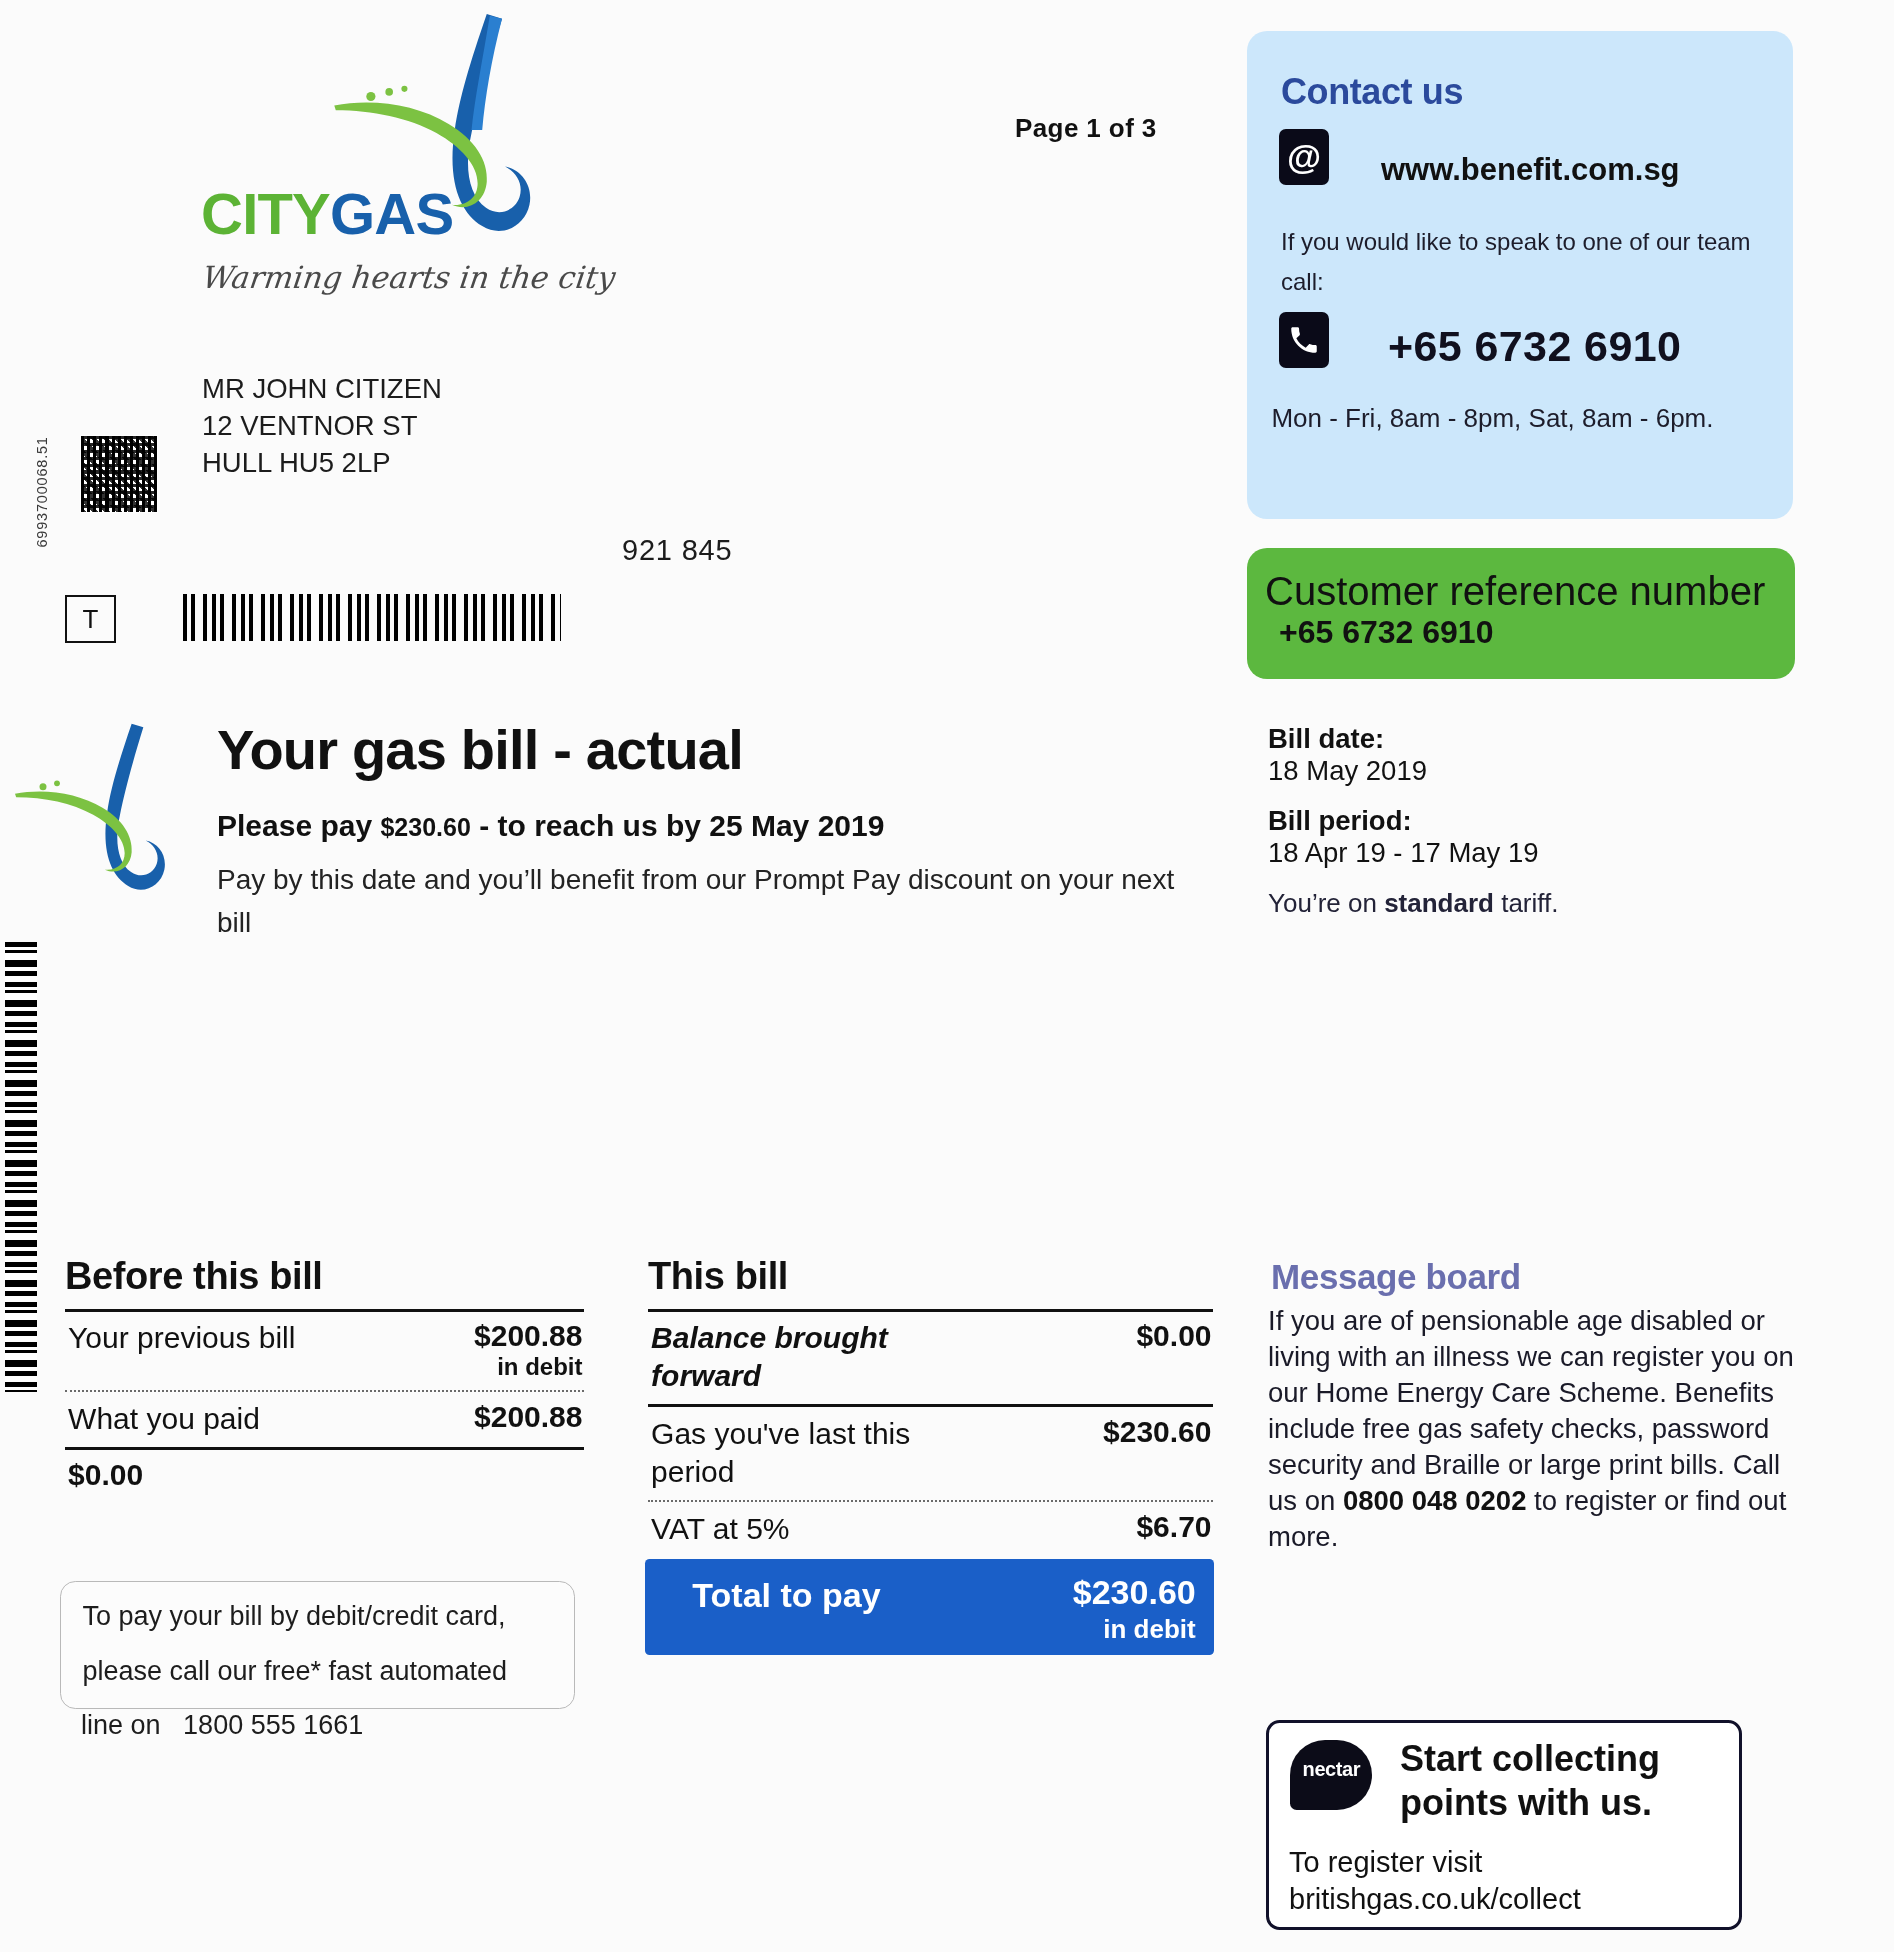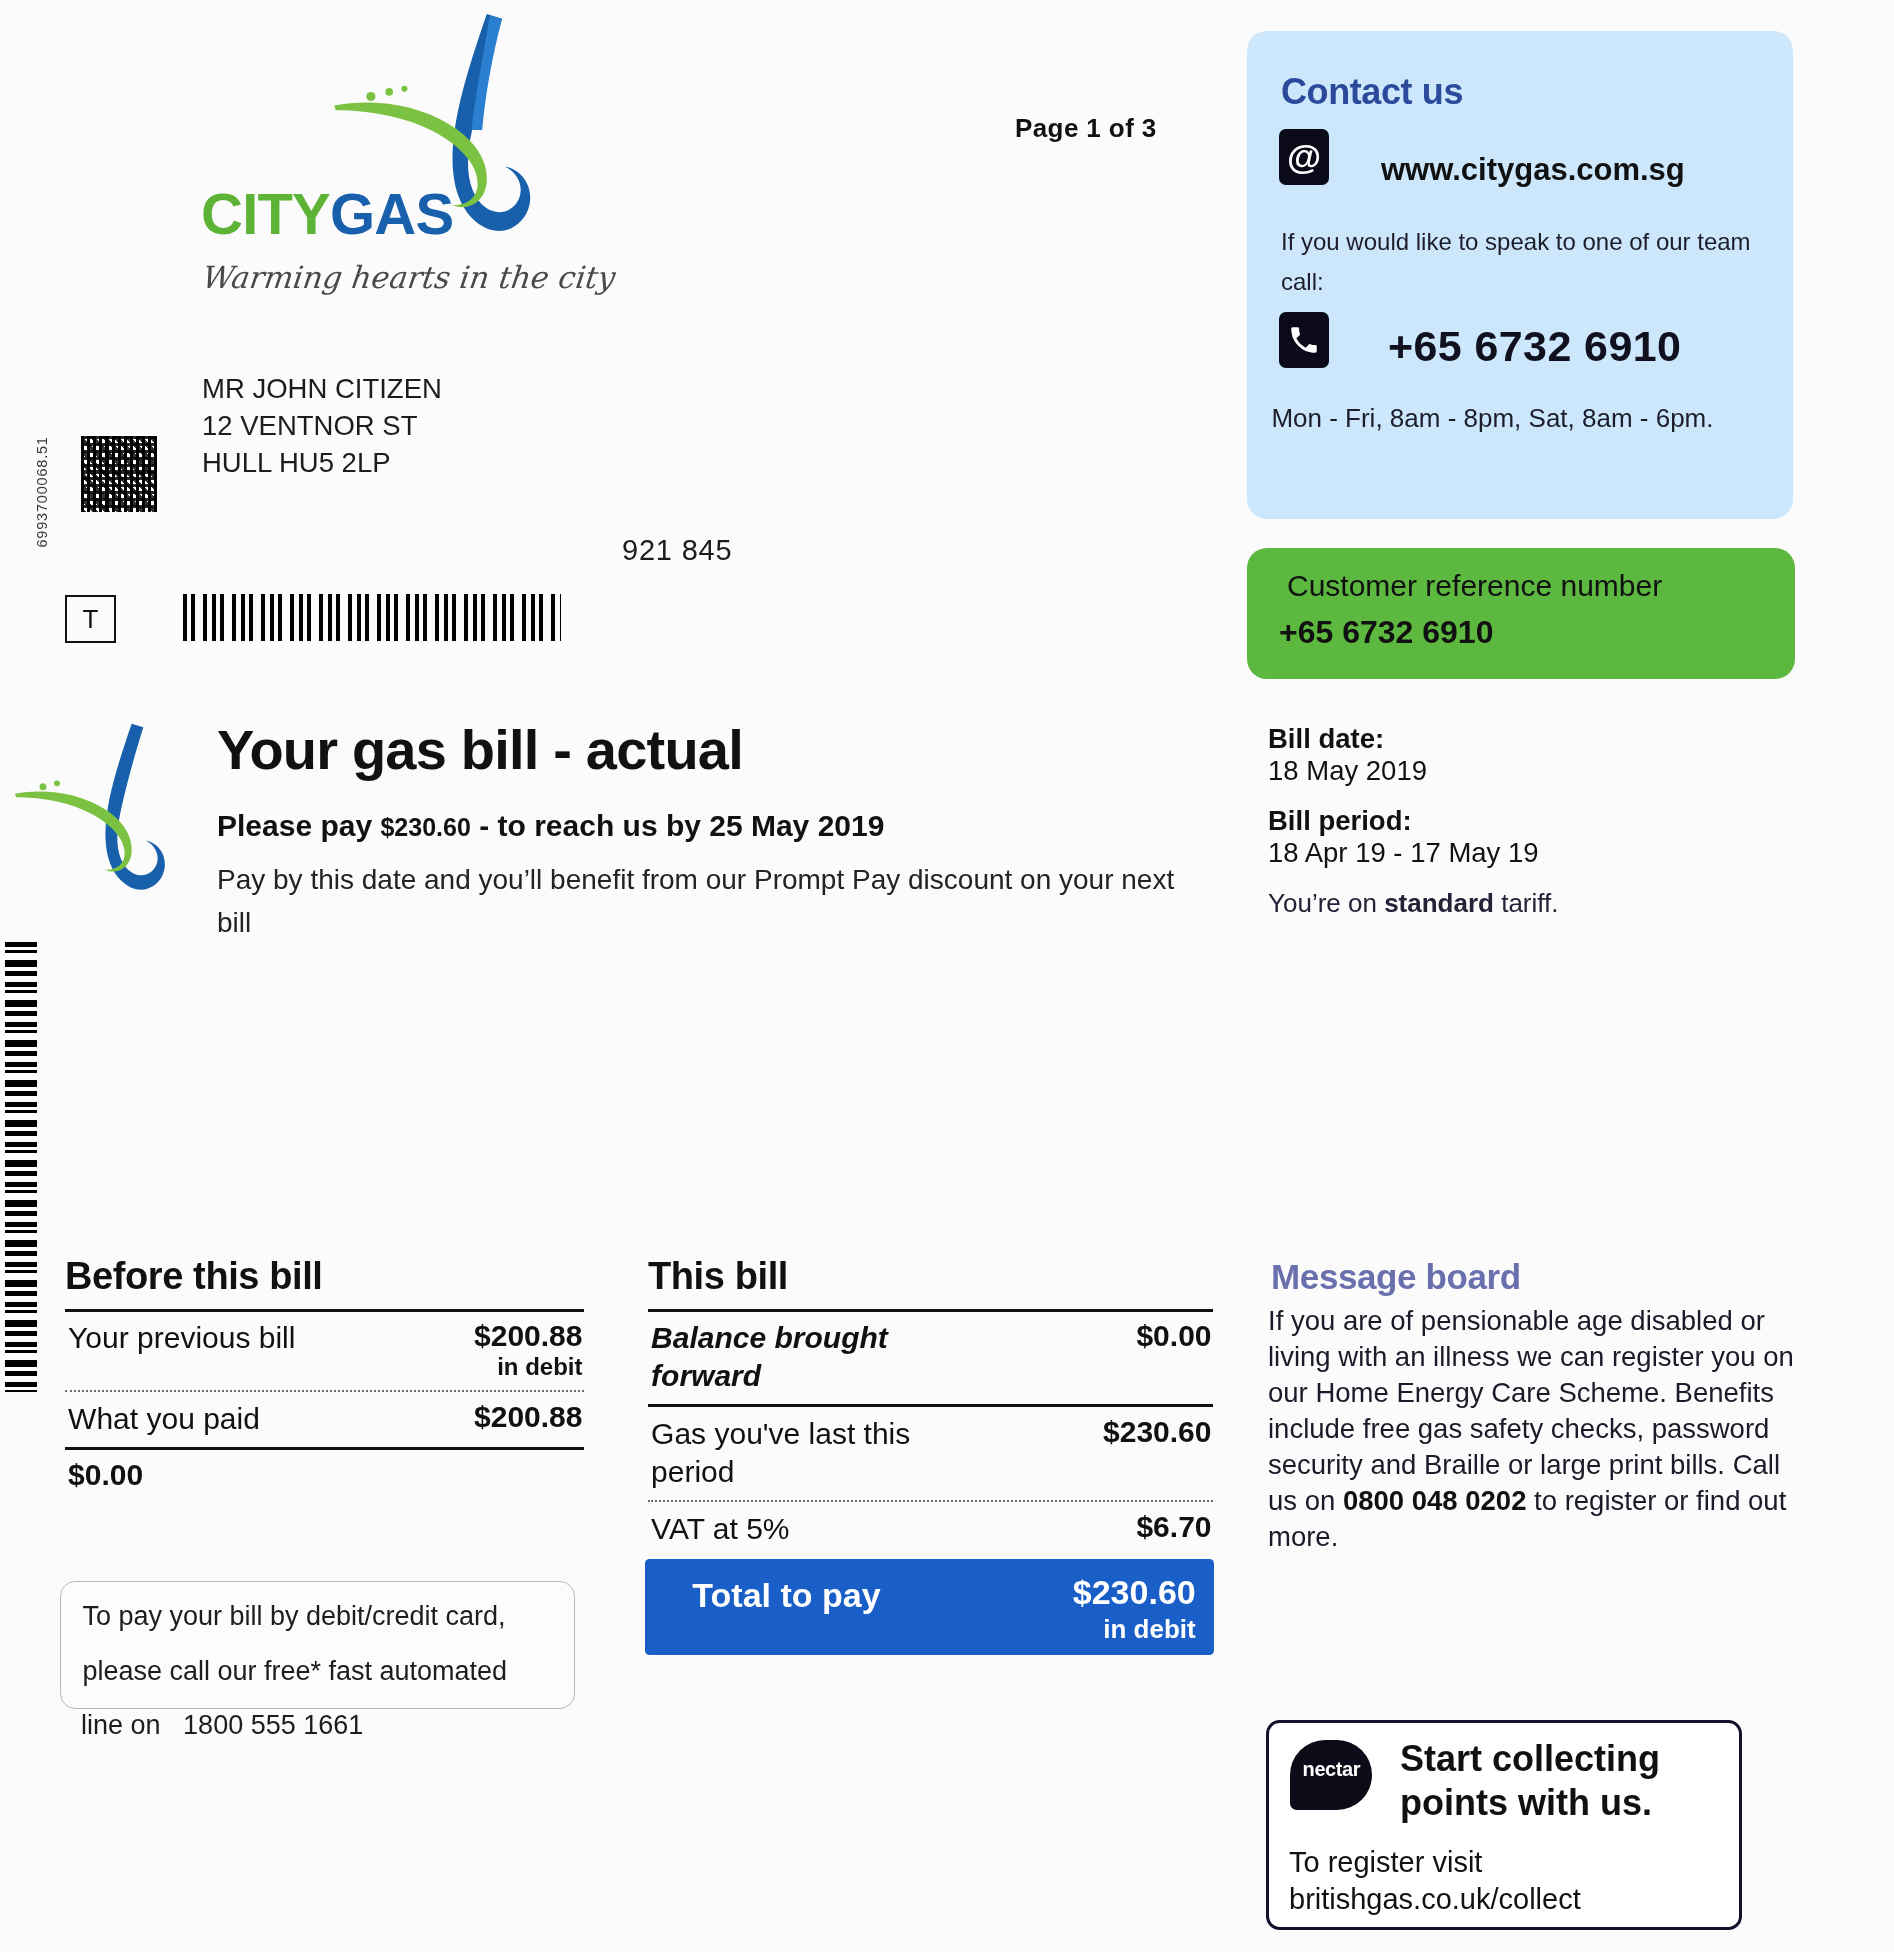--- a/index.html
+++ b/index.html
@@ -167,22 +167,22 @@
   }
 
   
   .custref {
     position: absolute; left: 1247px; top: 548px;
     width: 548px; height: 131px;
     background: #5cb83f;
     border-radius: 20px;
   }
   .custref-label {
-    position: absolute; left: 40px; top: 21.4px;
-    font-size: 30px; color: #111;
+    position: absolute; left: 18px; top: 21.4px;
+    font-size: 40px; color: #111;
   }
   .custref-value {
     position: absolute; left: 32px; top: 66px;
     font-size: 32px; font-weight: bold; color: #111;
   }
 
   
   .dates { position: absolute; left: 1268px; top: 723px; width: 534px; }
   .dates .lbl { font-size: 27.5px; font-weight: bold; color: #111; }
   .dates .val { font-size: 27.5px; color: #111; margin-bottom: 18.3px; }
@@ -322,21 +322,21 @@
   <div class="payline">
     <span>Please pay</span>
     <span class="amt">$230.60</span>
     <span>- to reach us by 25 May 2019</span>
   </div>
   <div class="paynote">Pay by this date and you’ll benefit from our Prompt Pay discount on your next bill</div>
 
   <div class="contact">
     <h2>Contact us</h2>
     <div class="icon-sq" style="left:32px; top:98px;">@</div>
-    <div class="contact-web">www.citygas.com.sg</div>
+    <div class="contact-web">www.benefit.com.sg</div>
     <div class="contact-speak">If you would like to speak to one of our team call:</div>
     <div class="icon-sq" style="left:32px; top:281px;">
       <svg width="34" height="34" viewBox="0 0 24 24" style="vertical-align:middle;margin-top:-4.6px;">
         <path d="M6.6 10.8c1.5 2.9 3.7 5.1 6.6 6.6l2.2-2.2c.3-.3.7-.4 1-.2 1.2.4 2.4.6 3.6.6.6 0 1 .4 1 1V20c0 .6-.4 1-1 1C10.6 21 3 13.4 3 4c0-.6.4-1 1-1h3.5c.6 0 1 .4 1 1 0 1.3.2 2.5.6 3.6.1.4 0 .8-.2 1l-2.3 2.2z" fill="#ffffff"></path>
       </svg>
     </div>
     <div class="contact-phone">+65 6732 6910</div>
     <div class="contact-hours">Mon - Fri, 8am - 8pm, Sat, 8am - 6pm.</div>
   </div>
 

